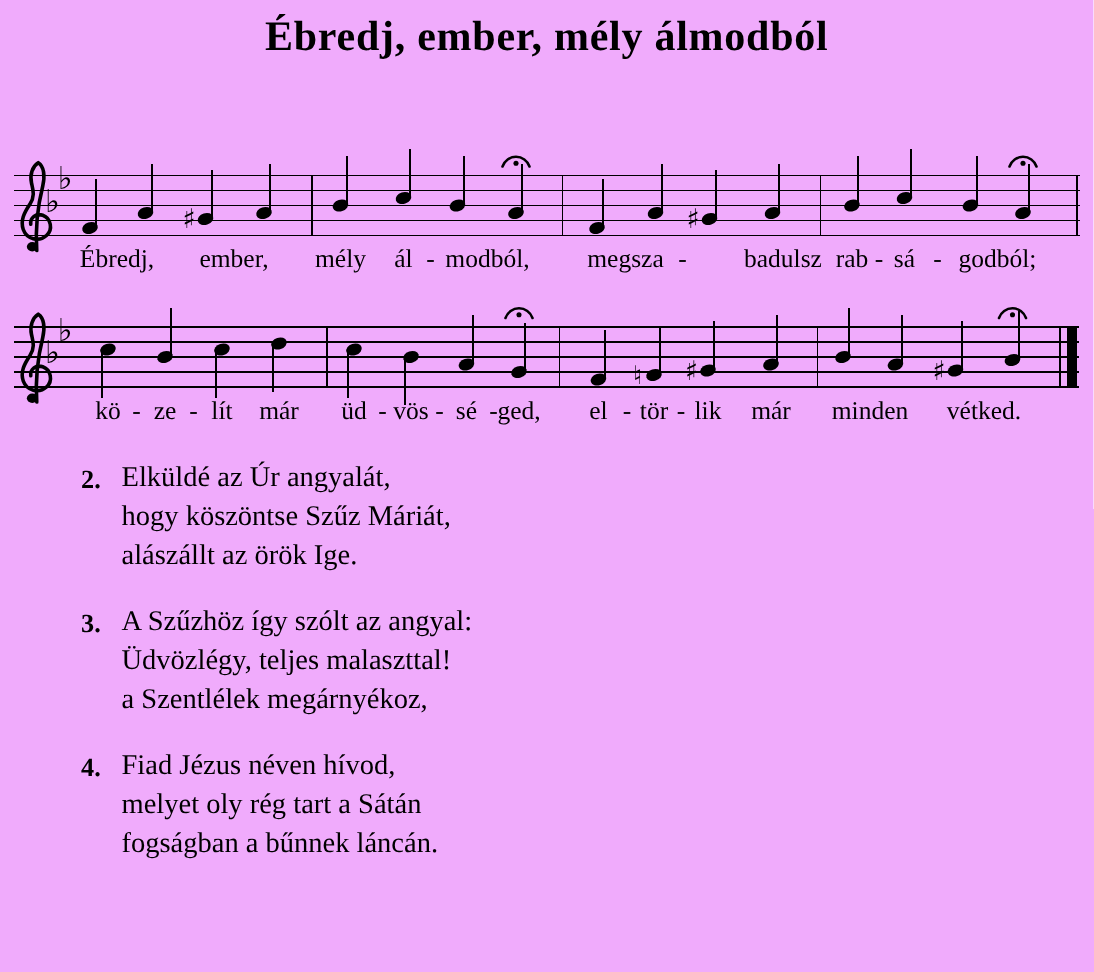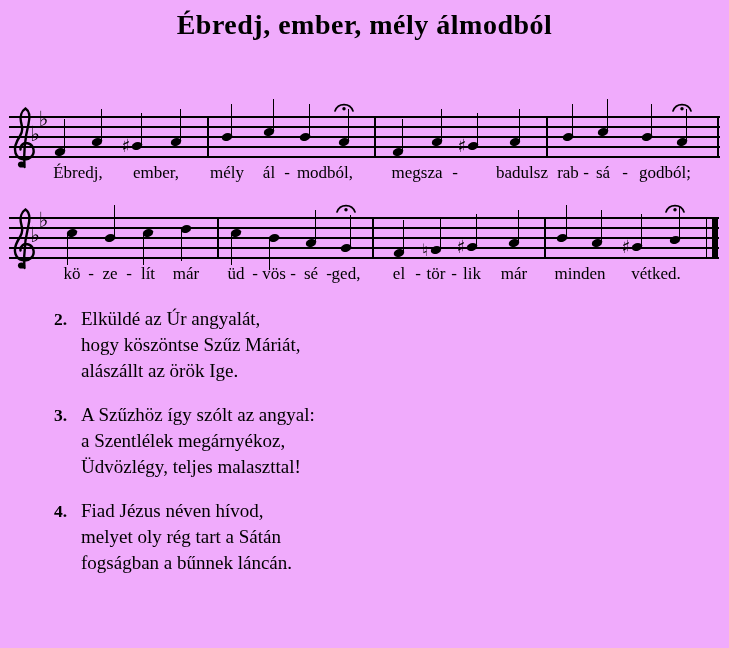--- a/index.html
+++ b/index.html
@@ -241,22 +241,22 @@
         <div class="vtext">
           <div>Elküldé az Úr angyalát,</div>
           <div>hogy köszöntse Szűz Máriát,</div>
           <div>alászállt az örök Ige.</div>
         </div>
       </div>
       <div class="verse">
         <div class="vnum">3.</div>
         <div class="vtext">
           <div>A Szűzhöz így szólt az angyal:</div>
+          <div>Üdvözlégy, teljes malaszttal!</div>
           <div>a Szentlélek megárnyékoz,</div>
-          <div>Üdvözlégy, teljes malaszttal!</div>
         </div>
       </div>
       <div class="verse">
         <div class="vnum">4.</div>
         <div class="vtext">
           <div>Fiad Jézus néven hívod,</div>
           <div>melyet oly rég tart a Sátán</div>
           <div>fogságban a bűnnek láncán.</div>
         </div>
       </div>

